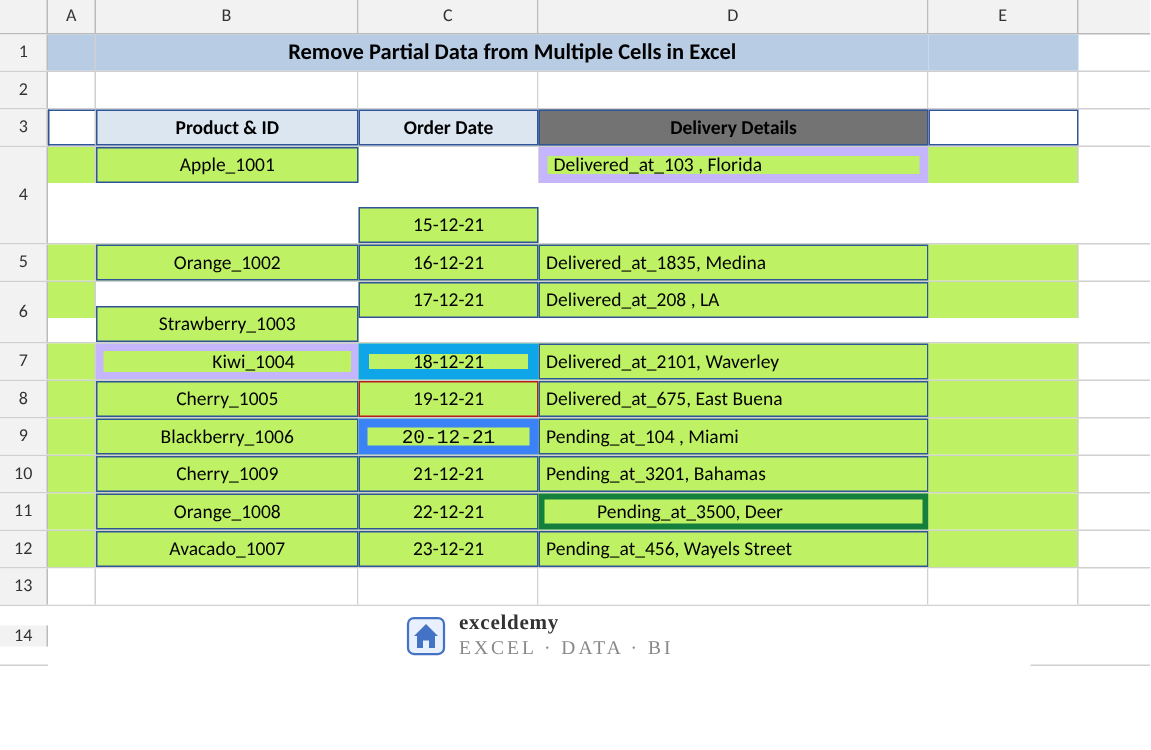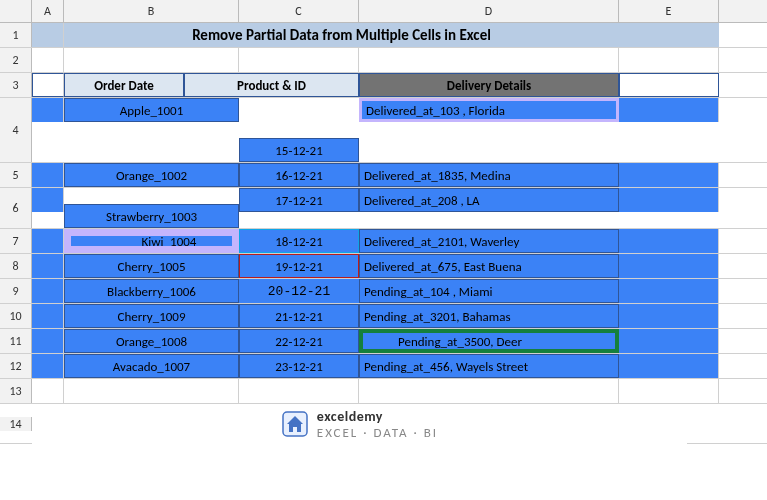--- a/index.html
+++ b/index.html
@@ -110,21 +110,21 @@
     
     .sheet-row.header-row .cell {
       background: #dce6f1;
       font-weight: bold;
       justify-content: center;
       border: 1px solid #2f5597;
     }
 
     
     .sheet-row.data-row .cell {
-      background: #3b82f6;
+      background: #bef264;
     }
 
     
     .col-a { width: 32px; min-width: 32px; }
     
     .col-b { width: 175px; min-width: 175px; }
     
     .col-c { width: 120px; min-width: 120px; }
     
     .col-d { width: 260px; min-width: 260px; }
@@ -162,32 +162,32 @@
         <div class="cell col-a"></div>
         <div class="cell col-b"></div>
         <div class="cell col-c"></div>
         <div class="cell col-d"></div>
         <div class="cell col-e"></div>
       </div>
 
       <div class="sheet-row header-row">
         <div class="row-header">3</div>
         <div class="cell col-a" style="background:#fff;border-right:1px solid #d0d0d0;"></div>
+        <div class="cell col-b center" style="font-weight:bold;background:#dce6f1;border:1px solid #2f5597;justify-content:center;">Product &amp; ID</div>
         <div class="cell col-c center" style="font-weight:bold;background:#dce6f1;border:1px solid #2f5597;justify-content:center;">Order Date</div>
-        <div class="cell col-b center" style="font-weight:bold;background:#dce6f1;border:1px solid #2f5597;justify-content:center;">Product &amp; ID</div>
         <div class="cell col-d center" style="font-weight:bold;background:#737373;border:1px solid #2f5597;justify-content:center;">Delivery Details</div>
         <div class="cell col-e" style="background:#fff;"></div>
       </div>
 
       <div class="sheet-row data-row">
         <div class="row-header">4</div>
         <div class="cell col-a"></div>
         <div class="cell col-b center" style="justify-content:center;border:1px solid #2f5597;">Apple_1001</div>
         <div class="cell col-c center" style="justify-content:center;border:1px solid #2f5597;margin-top:40px;">15-12-21</div>
-        <div class="cell col-d" style="border:3px solid #c4b5fd;">Delivered_at_103 , Florida</div>
+        <div class="cell col-d" style="border:6px solid #c4b5fd;">Delivered_at_103 , Florida</div>
         <div class="cell col-e"></div>
       </div>
 
       <div class="sheet-row data-row">
         <div class="row-header">5</div>
         <div class="cell col-a"></div>
         <div class="cell col-b center" style="justify-content:center;border:1px solid #2f5597;">Orange_1002</div>
         <div class="cell col-c center" style="justify-content:center;border:1px solid #2f5597;">16-12-21</div>
         <div class="cell col-d" style="border:1px solid #2f5597;">Delivered_at_1835, Medina</div>
         <div class="cell col-e"></div>
@@ -198,22 +198,22 @@
         <div class="cell col-a"></div>
         <div class="cell col-b center" style="justify-content:center;border:1px solid #2f5597;margin-top:16px;">Strawberry_1003</div>
         <div class="cell col-c center" style="justify-content:center;border:1px solid #2f5597;">17-12-21</div>
         <div class="cell col-d" style="border:1px solid #2f5597;">Delivered_at_208 , LA</div>
         <div class="cell col-e"></div>
       </div>
 
       <div class="sheet-row data-row">
         <div class="row-header">7</div>
         <div class="cell col-a"></div>
-        <div class="cell col-b center" style="justify-content:center;border:7px solid #c4b5fd;padding-left:39px;">Kiwi_1004</div>
-        <div class="cell col-c center" style="justify-content:center;border:1px solid #0ea5e9;">18-12-21</div>
+        <div class="cell col-b center" style="justify-content:center;border:5px solid #c4b5fd;padding-left:39px;">Kiwi_1004</div>
+        <div class="cell col-c center" style="justify-content:center;border:7px solid #0ea5e9;">18-12-21</div>
         <div class="cell col-d" style="border:1px solid #2f5597;">Delivered_at_2101, Waverley</div>
         <div class="cell col-e"></div>
       </div>
 
       <div class="sheet-row data-row">
         <div class="row-header">8</div>
         <div class="cell col-a"></div>
         <div class="cell col-b center" style="justify-content:center;border:1px solid #2f5597;">Cherry_1005</div>
         <div class="cell col-c center" style="justify-content:center;border:1px solid #b91c1c;">19-12-21</div>
         <div class="cell col-d" style="border:1px solid #2f5597;">Delivered_at_675, East Buena</div>
@@ -260,21 +260,21 @@
         <div class="row-header">13</div>
         <div class="cell col-a"></div>
         <div class="cell col-b"></div>
         <div class="cell col-c"></div>
         <div class="cell col-d"></div>
         <div class="cell col-e"></div>
       </div>
 
       <div class="sheet-row empty-row" style="height:40px;align-items:center;">
         <div class="row-header">14</div>
-        <div class="cell" style="width:655px;min-width:655px;border:none;justify-content:center;align-items:center;gap:8px;height:40px;">
+        <div class="cell" style="width:655px;min-width:655px;border:none;justify-content:center;align-items:center;gap:8px;height:40px;font-family:Liberation Serif, serif;">
 
           <svg width="28" height="28" viewBox="0 0 28 28">
             <rect x="2" y="2" width="24" height="24" rx="4" fill="#e8f0fe" stroke="#4472c4" stroke-width="1.5"></rect>
             <polygon points="14,6 22,14 20,14 20,22 16,22 16,17 12,17 12,22 8,22 8,14 6,14" fill="#4472c4"></polygon>
           </svg>
           <div style="display:flex;flex-direction:column;align-items:flex-start;">
             <span style="font-size:14px;font-weight:bold;color:#333;letter-spacing:0.5px;text-transform:lowercase;">exceldemy</span>
             <span style="font-size:13px;color:#888;letter-spacing:2px;">EXCEL · DATA · BI</span>
           </div>
         </div>

